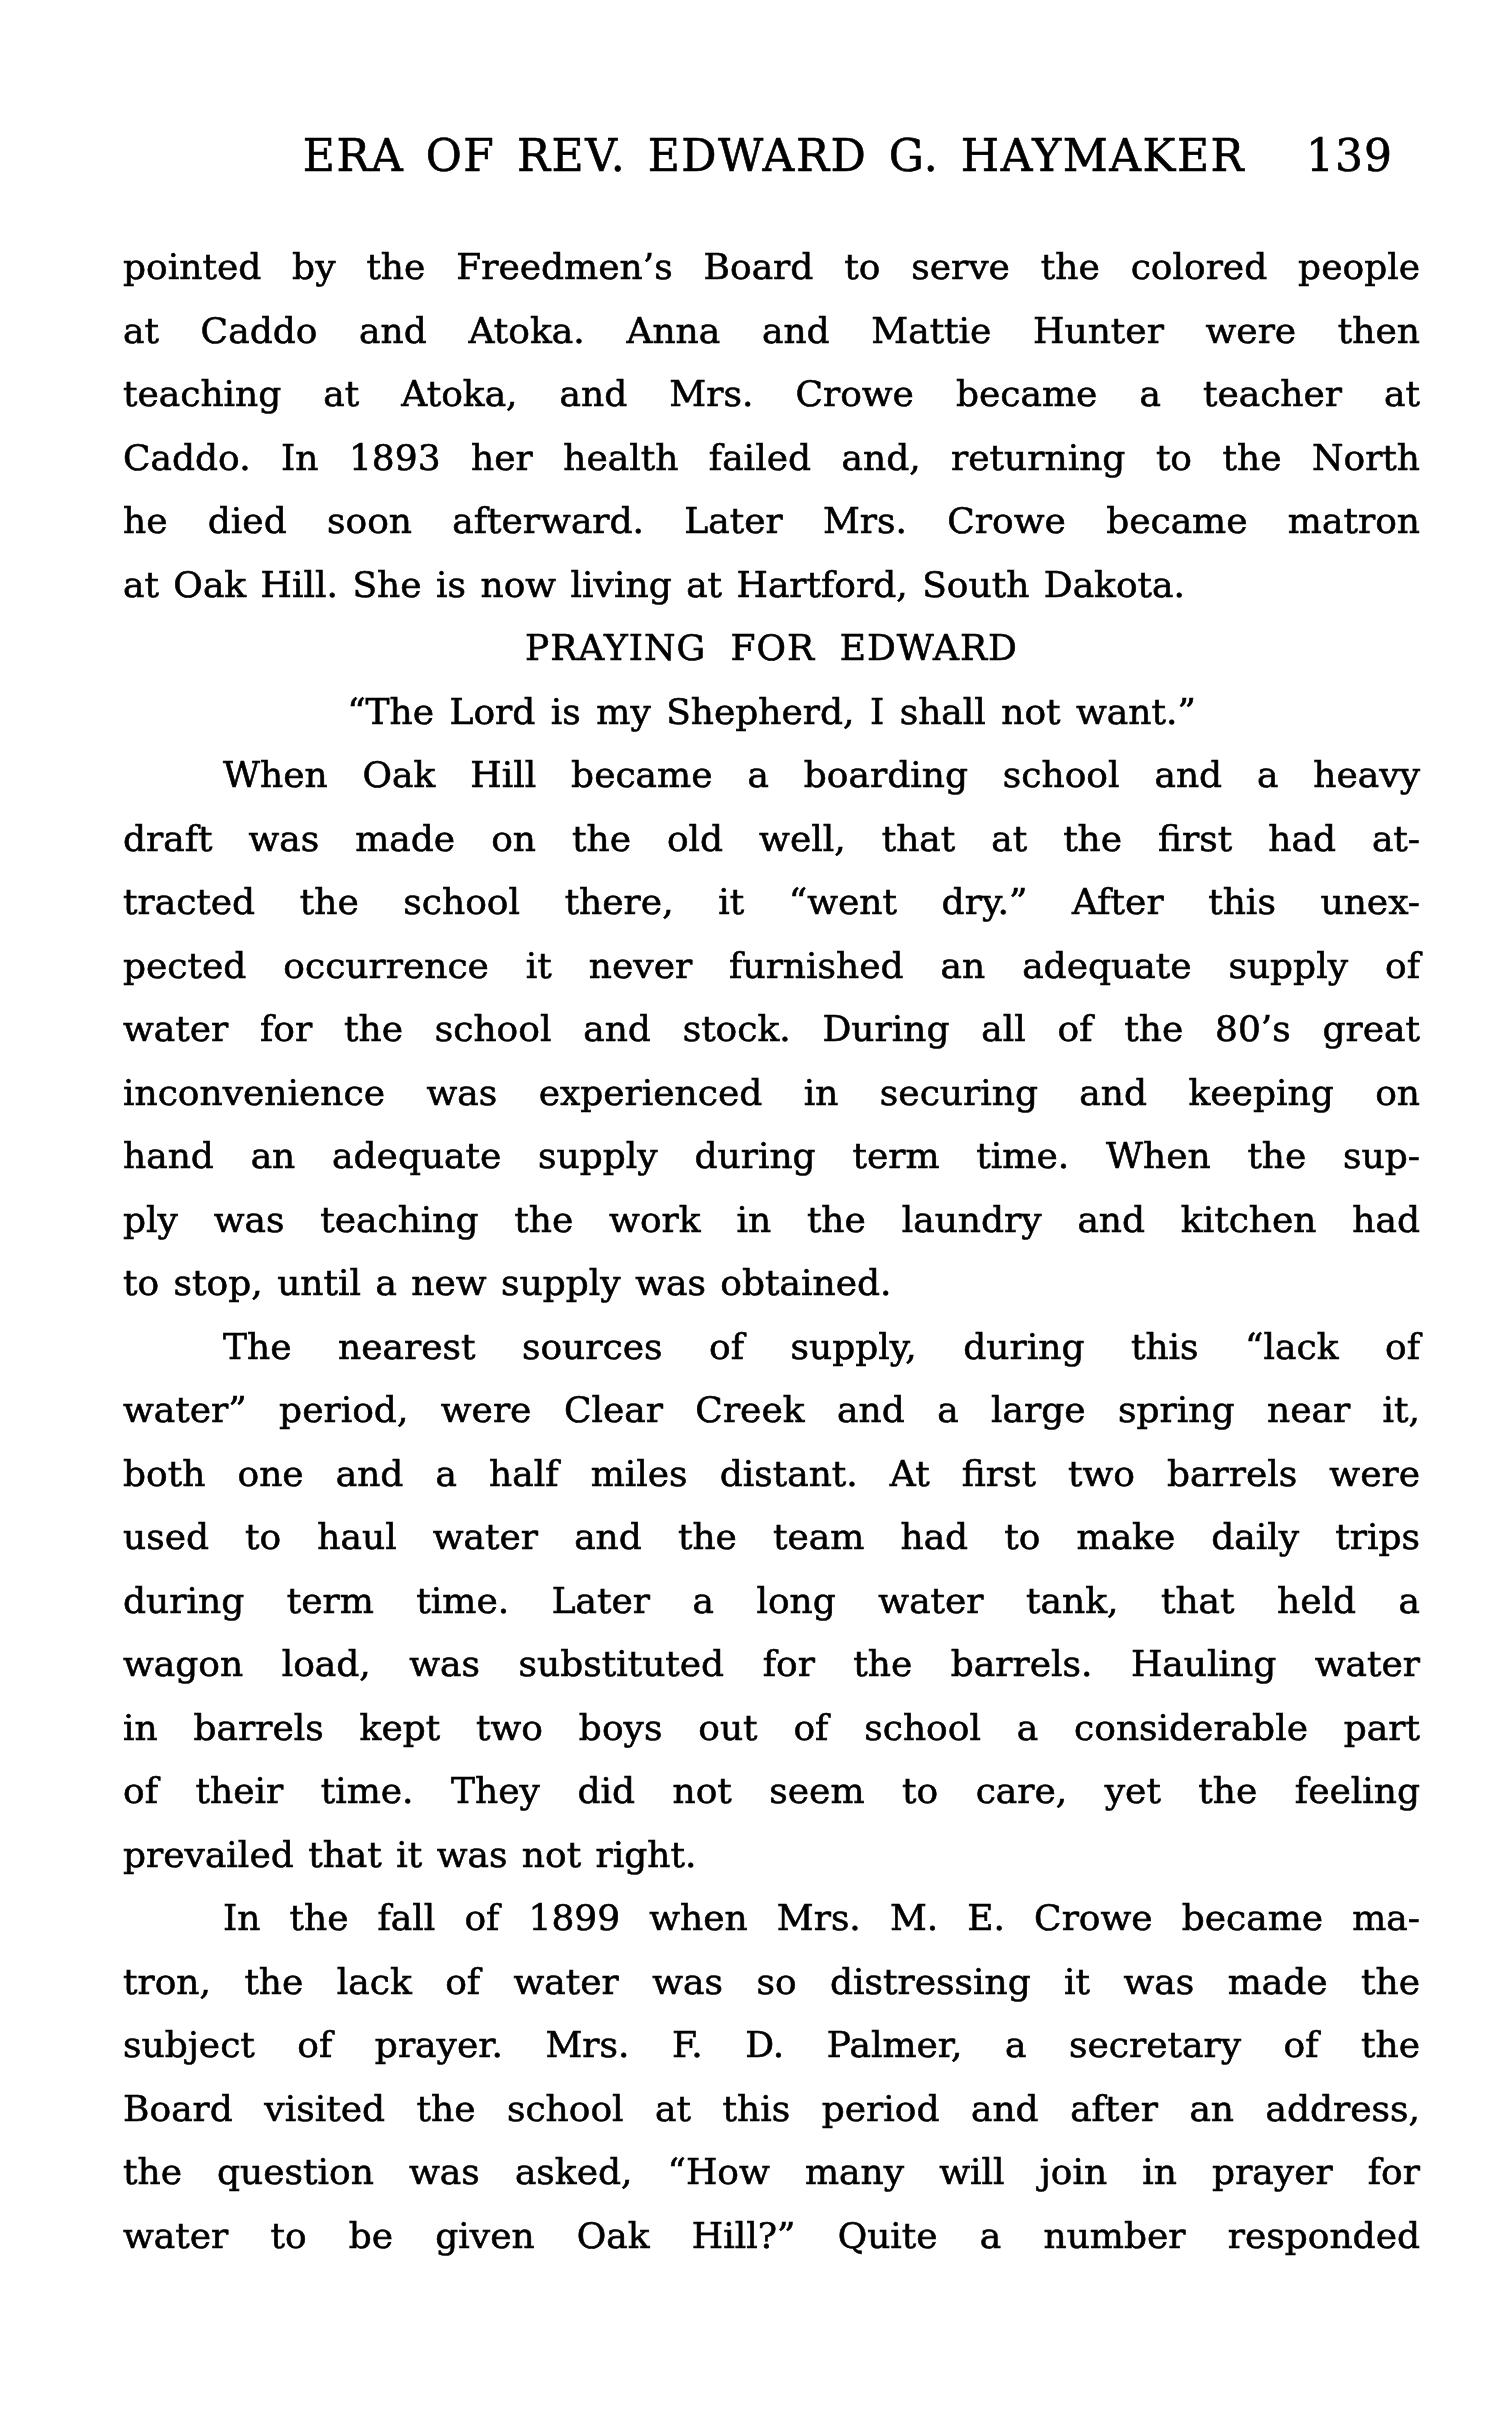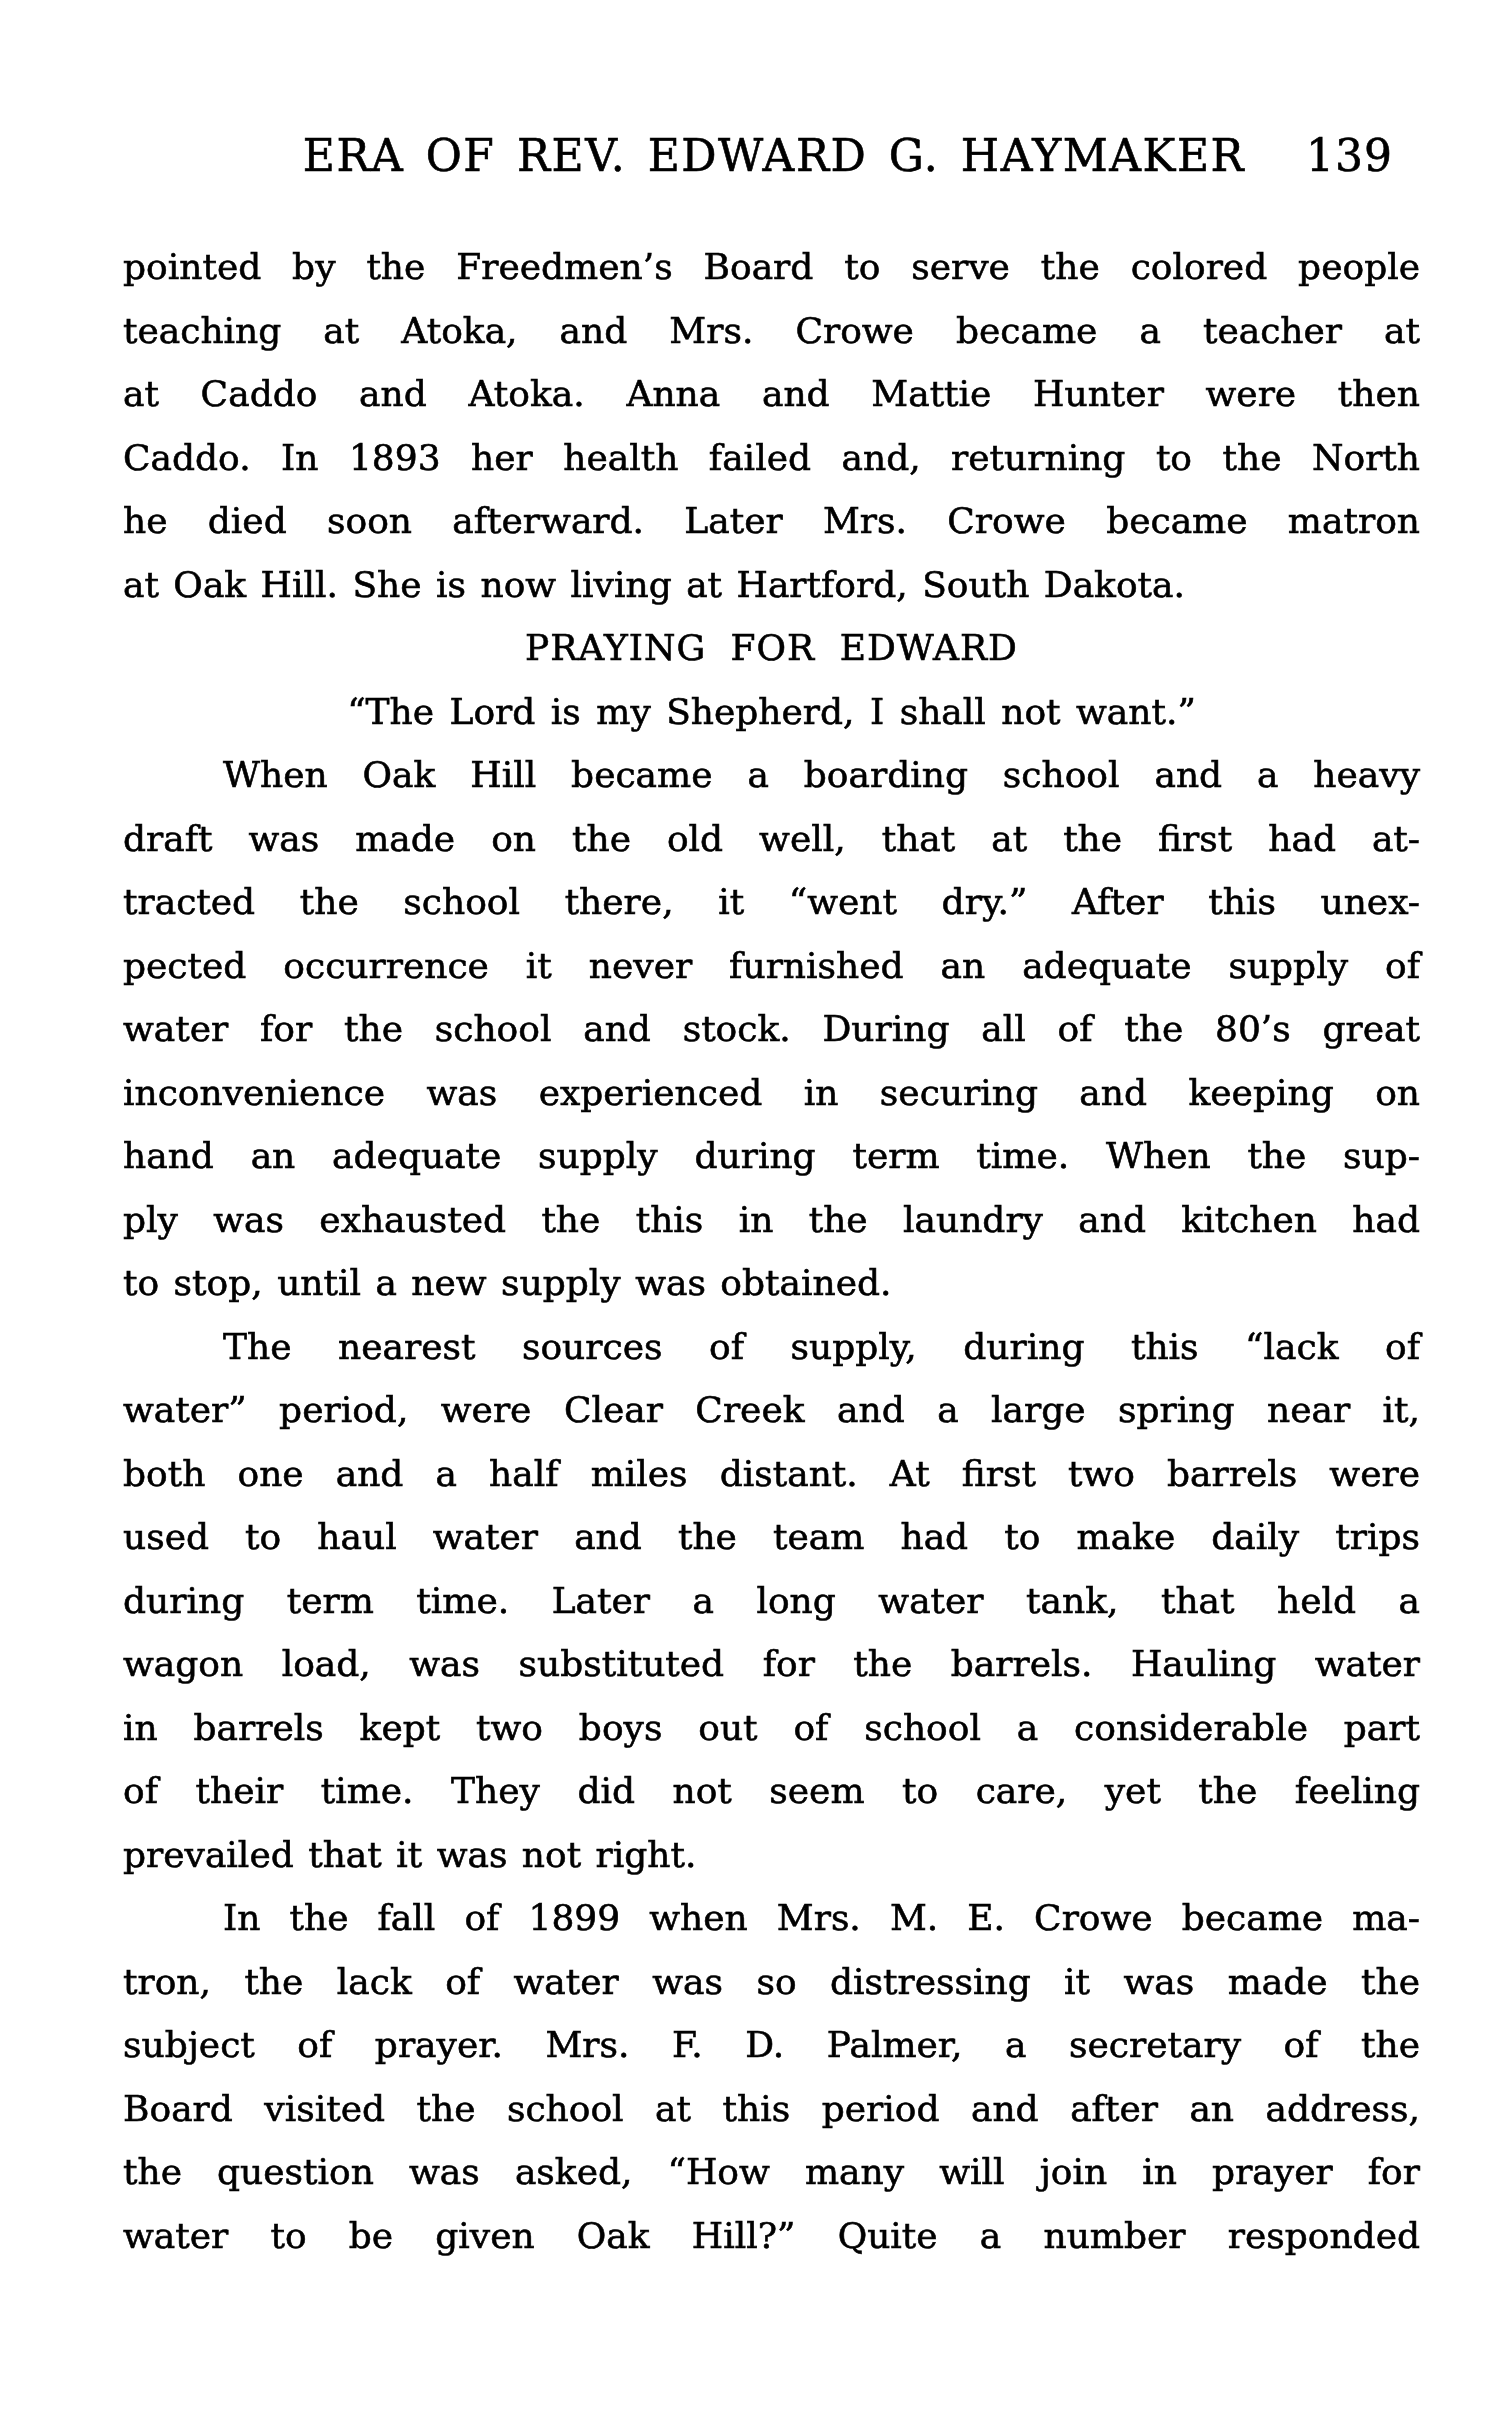--- a/index.html
+++ b/index.html
@@ -80,35 +80,35 @@
 
 <div class="page">
 
   <div class="running-head">
     <div class="title">ERA OF REV. EDWARD G. HAYMAKER</div>
     <div class="page-number">139</div>
   </div>
 
   <div class="text-column">
       <div class="line justify">pointed by the Freedmen’s Board to serve the colored people</div>
+      <div class="line justify">at Caddo and Atoka.  Anna and Mattie Hunter were then</div>
       <div class="line justify">teaching at Atoka, and Mrs. Crowe became a teacher at</div>
-      <div class="line justify">at Caddo and Atoka.  Anna and Mattie Hunter were then</div>
       <div class="line justify">Caddo.  In 1893 her health failed and, returning to the North</div>
       <div class="line justify">he died soon afterward.  Later Mrs. Crowe became matron</div>
       <div class="line left">at Oak Hill.  She is now living at Hartford, South Dakota.</div>
       <div class="line center heading">PRAYING FOR EDWARD</div>
       <div class="line center epigraph">“The Lord is my Shepherd, I shall not want.”</div>
       <div class="line justify indent">When Oak Hill became a boarding school and a heavy</div>
       <div class="line justify">draft was made on the old well, that at the first had at-</div>
       <div class="line justify">tracted the school there, it “went dry.”  After this unex-</div>
       <div class="line justify">pected occurrence it never furnished an adequate supply of</div>
       <div class="line justify">water for the school and stock.  During all of the 80’s great</div>
       <div class="line justify">inconvenience was experienced in securing and keeping on</div>
       <div class="line justify">hand an adequate supply during term time.  When the sup-</div>
-      <div class="line justify">ply was exhausted the this in the laundry and kitchen had</div>
+      <div class="line justify">ply was teaching the work in the laundry and kitchen had</div>
       <div class="line left">to stop, until a new supply was obtained.</div>
       <div class="line justify indent">The nearest sources of supply, during this “lack of</div>
       <div class="line justify">water” period, were Clear Creek and a large spring near it,</div>
       <div class="line justify">both one and a half miles distant.  At first two barrels were</div>
       <div class="line justify">used to haul water and the team had to make daily trips</div>
       <div class="line justify">during term time.  Later a long water tank, that held a</div>
       <div class="line justify">wagon load, was substituted for the barrels.  Hauling water</div>
       <div class="line justify">in barrels kept two boys out of school a considerable part</div>
       <div class="line justify">of their time.  They did not seem to care, yet the feeling</div>
       <div class="line left">prevailed that it was not right.</div>

